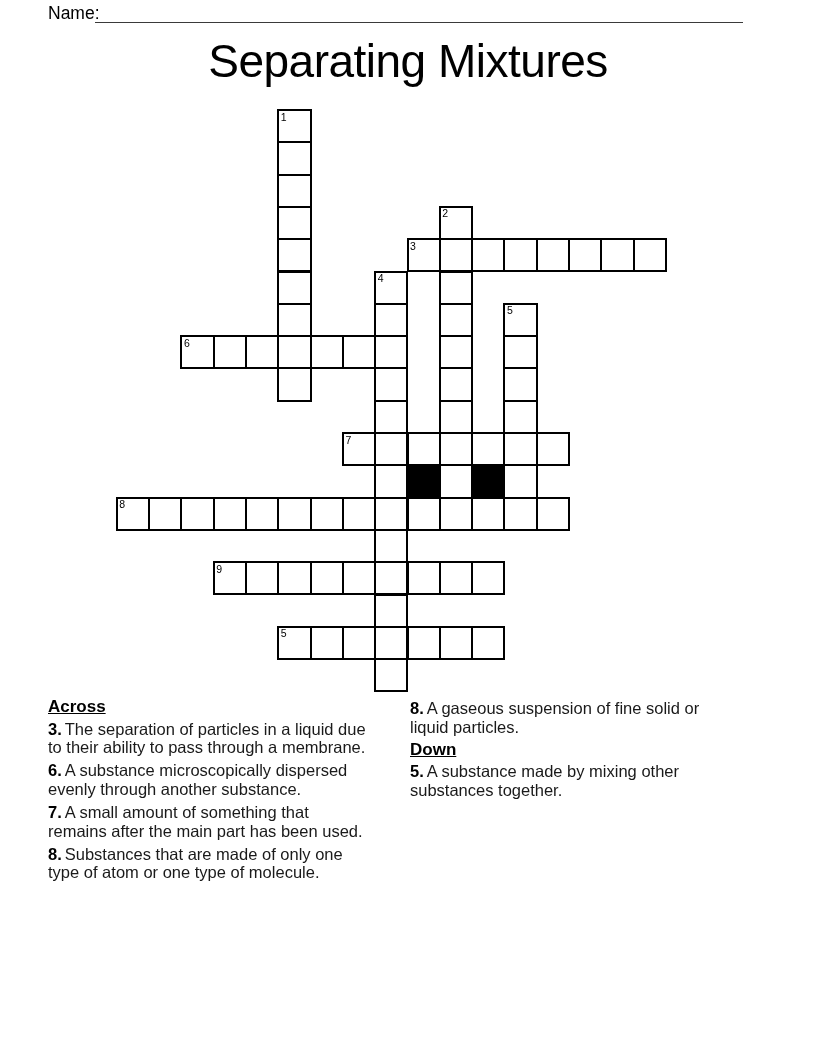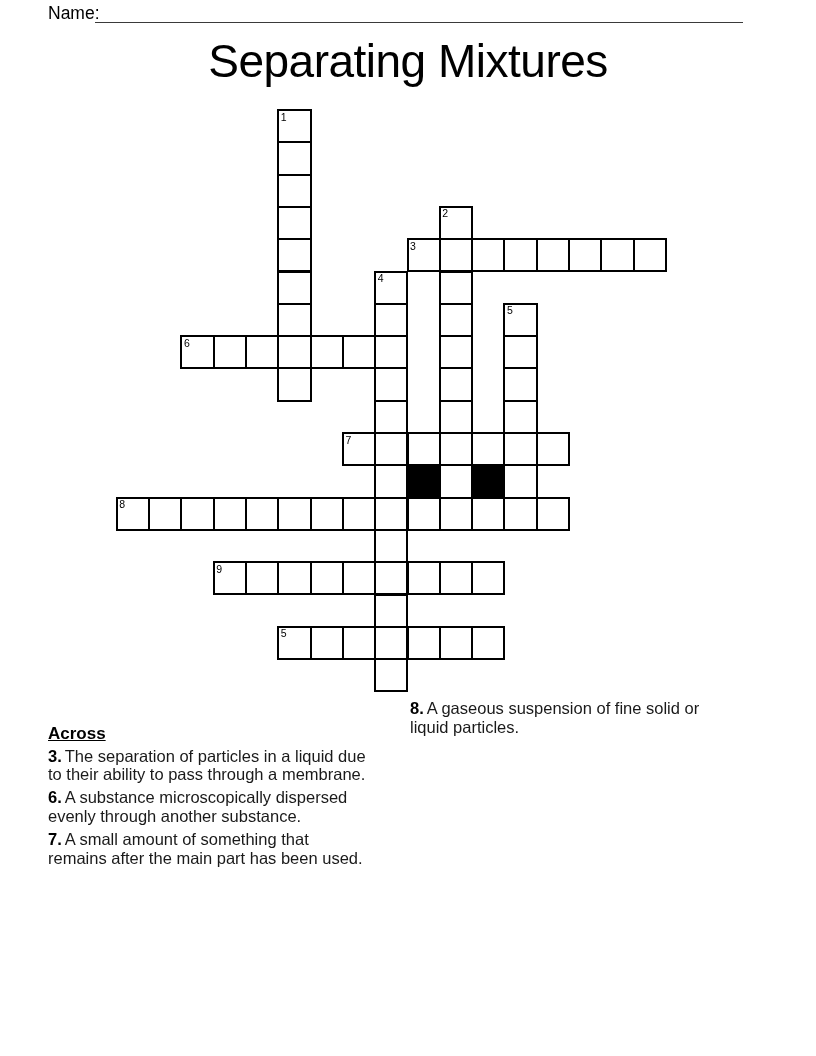--- a/index.html
+++ b/index.html
@@ -48,21 +48,21 @@
     color:#000;
     letter-spacing:-0.3px;
   }
   
   .clue-col{
     position:absolute;
     font-size:16.5px;
     line-height:18.6px;
     color:#1a1a1a;
   }
-  #clues-left{left:48px;top:698px;width:356px;margin-top:27px;}
+  #clues-left{left:48px;top:698px;width:356px;}
   #clues-right{left:410px;top:699px;width:352px;}
   .clue-heading{
     font-weight:bold;
     text-decoration:underline;
     font-size:17px;
     color:#000;
     margin-bottom:3px;
   }
   #down-heading{margin-top:4px;}
   .clue{margin-bottom:4.5px;max-width:318px;}
@@ -174,24 +174,27 @@
       <div class="cellnum" style="left: 216.2px; top: 563.7px;">9</div>
       <div class="cellnum" style="left: 280.8px; top: 628.3px;">5</div>
     </div>
 
   <div id="clues-left" class="clue-col">
     <div class="clue-heading">Across</div>
     <div id="across-list">
         <div class="clue"><b>3.</b>The separation of particles in a liquid due to their ability to pass through a membrane.</div>
         <div class="clue"><b>6.</b>A substance microscopically dispersed evenly through another substance.</div>
         <div class="clue"><b>7.</b>A small amount of something that remains after the main part has been used.</div>
+        <div class="clue"><b>8.</b>Substances that are made of only one type of atom or one type of molecule.</div>
       </div>
   </div>
 
   <div id="clues-right" class="clue-col">
     <div id="across-overflow-list">
         <div class="clue"><b>8.</b>A gaseous suspension of fine solid or liquid particles.</div>
       </div>
+    <div id="down-heading" class="clue-heading">Down</div>
     <div id="down-list">
+        <div class="clue"><b>5.</b>A substance made by mixing other substances together.</div>
       </div>
   </div>
 
 </div>
 
 </body></html>

